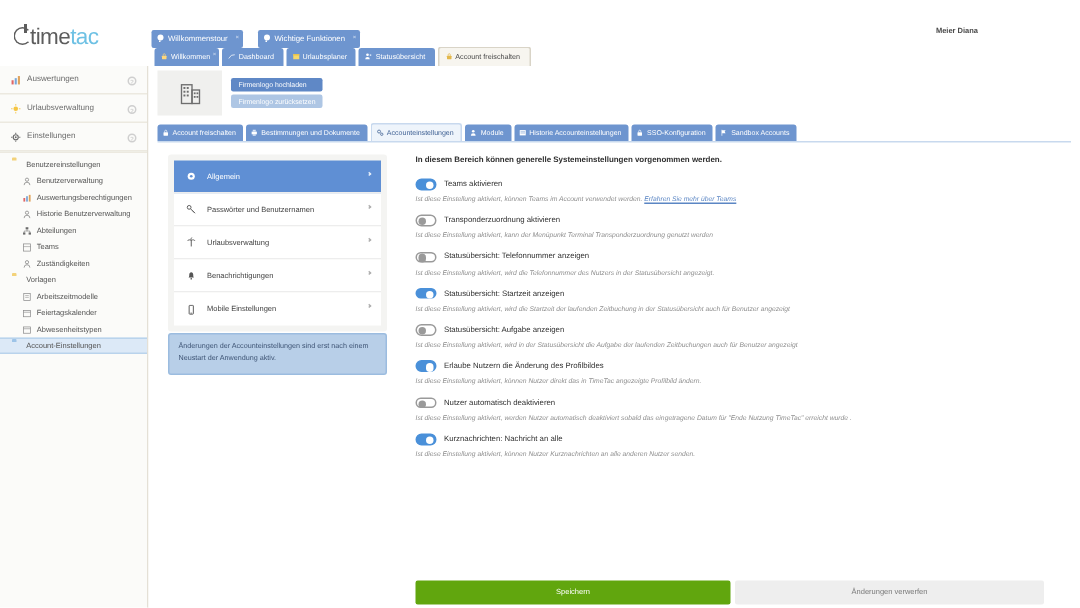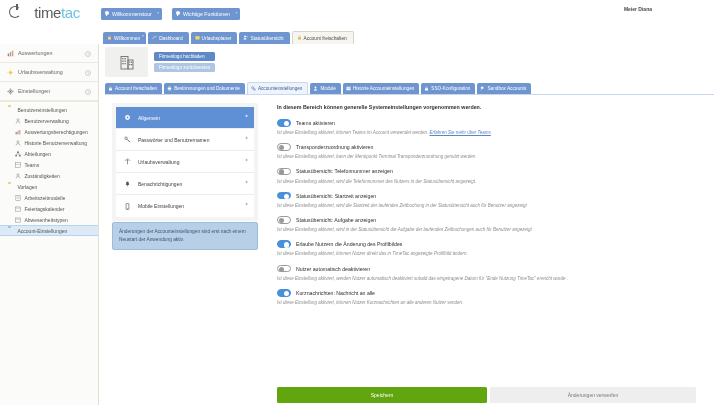--- a/index.html
+++ b/index.html
@@ -7,21 +7,21 @@
   body {
     font-family: "Liberation Sans", sans-serif;
     font-size: 5.2px;
     color: #3b3b3b;
     background:#ffffff;
     overflow:hidden;
   }
   .app { position:relative; width:720px; height:405px; }
 
   
-  .topbar { position:absolute; left:0; top:0; width:660px; height:27px; background:#fff;text-align:center; }
+  .topbar { position:absolute; left:0; top:12px; width:660px; height:27px; background:#fff; }
   .logo { position:absolute; left:8px; top:4px; width:86px; height:20px; }
   .logo-text { font-size:15px; letter-spacing:-0.4px; color:#6ec1e4; font-family:"Liberation Sans",sans-serif; }
   .logo-text .t1 { color:#5d5d5d; }
   .logo-c { position:absolute; left:1px; top:2px; width:12px; height:12px; border:1.6px solid #5d5d5d; border-radius:50%; border-right-color:transparent; }
   .logo-stem { position:absolute; left:8px; top:0px; width:1.6px; height:6px; background:#5d5d5d; }
 
   .helpbtn {
     position:absolute; height:12px; background:#6e95cf; color:#fff;
     border-radius:1.5px; font-size:5.2px; padding:0 10px 0 11px;
     display:flex; align-items:center; white-space:nowrap; cursor:pointer;

